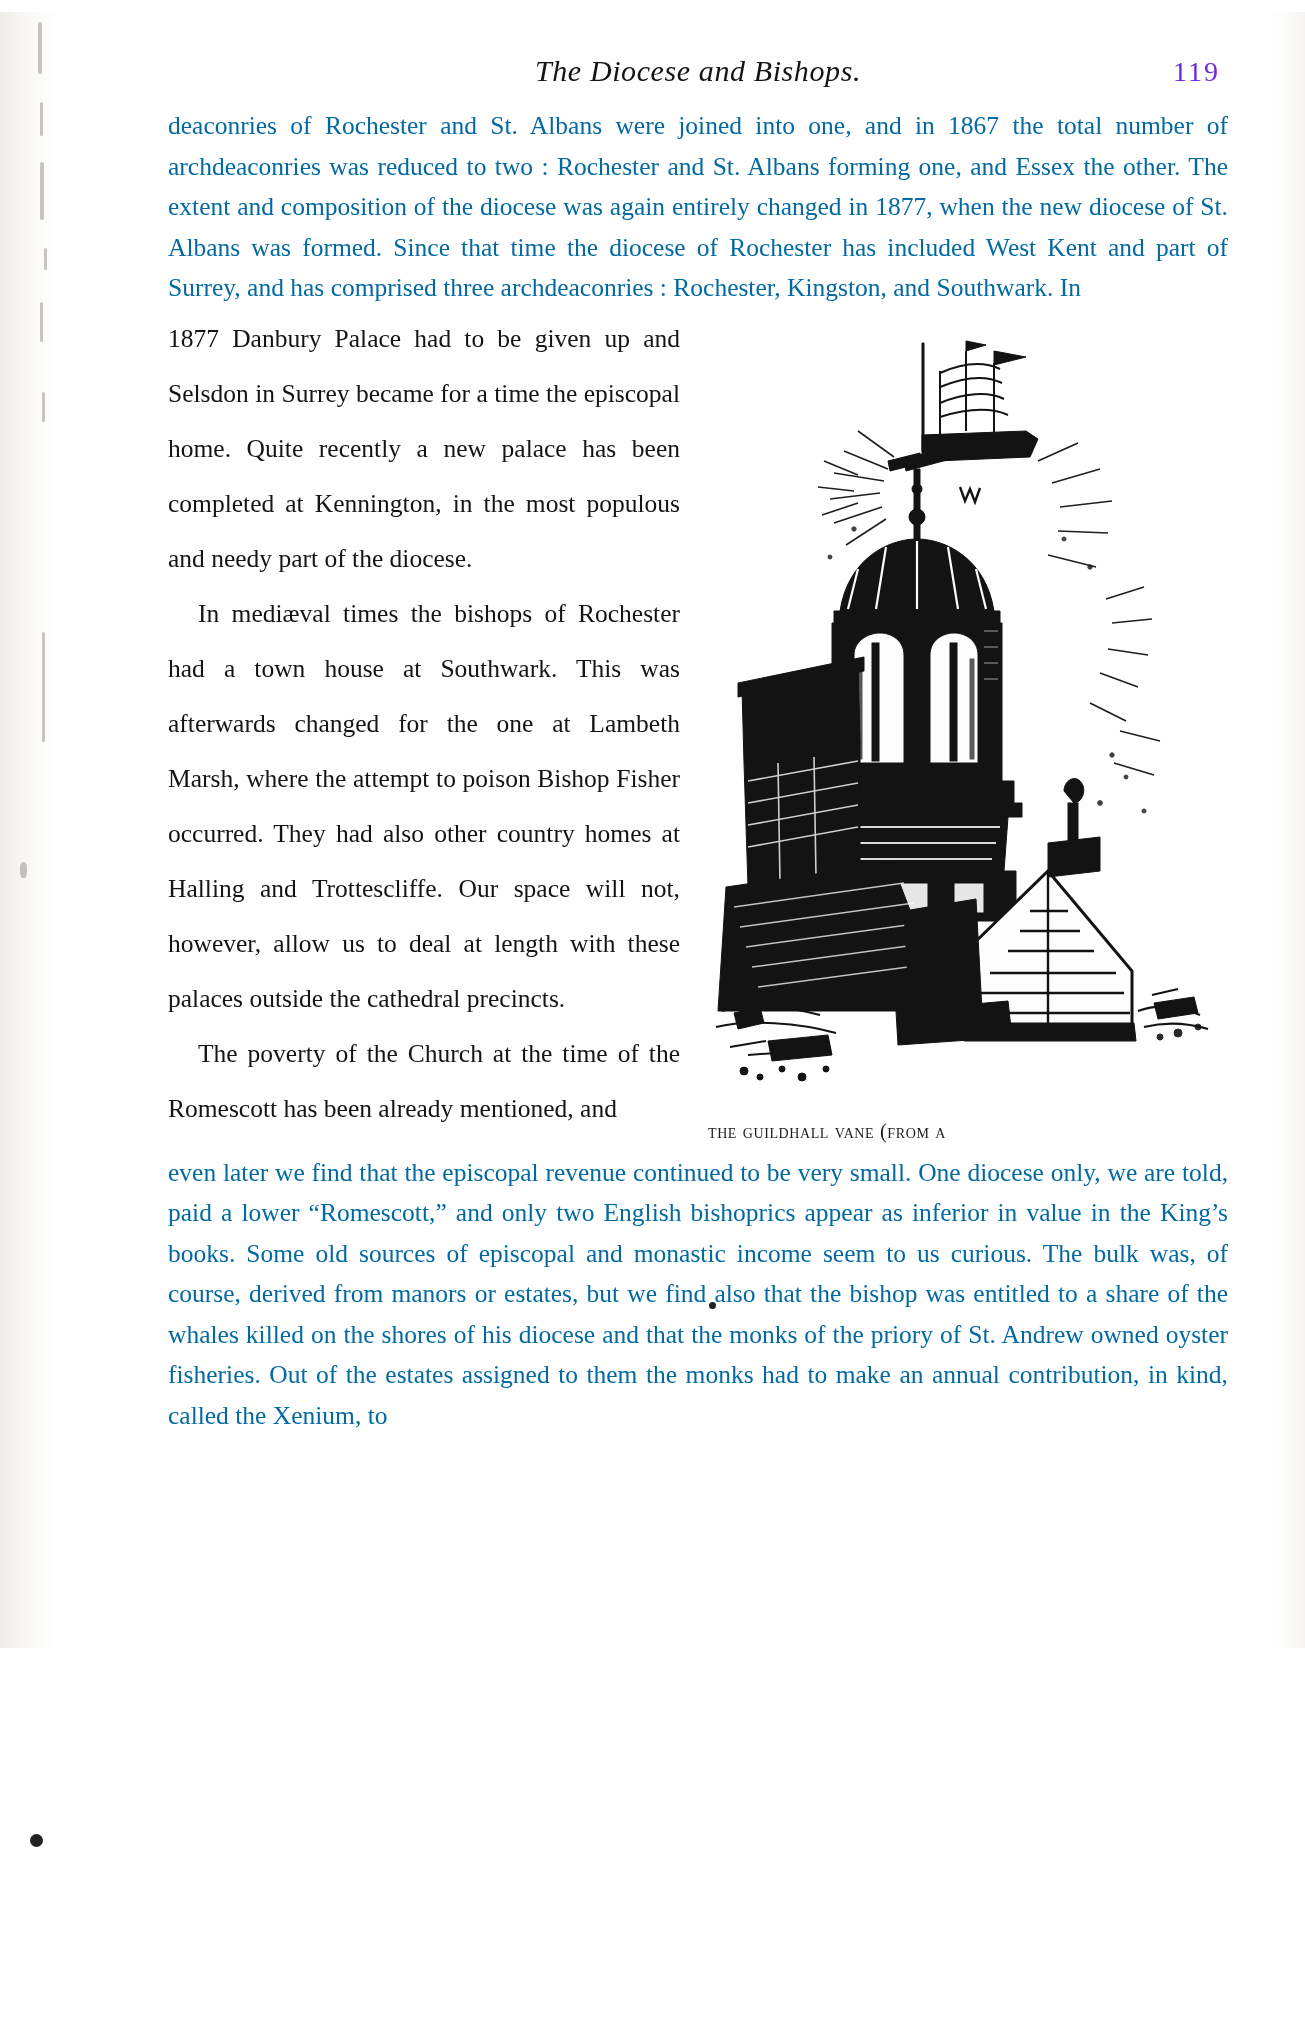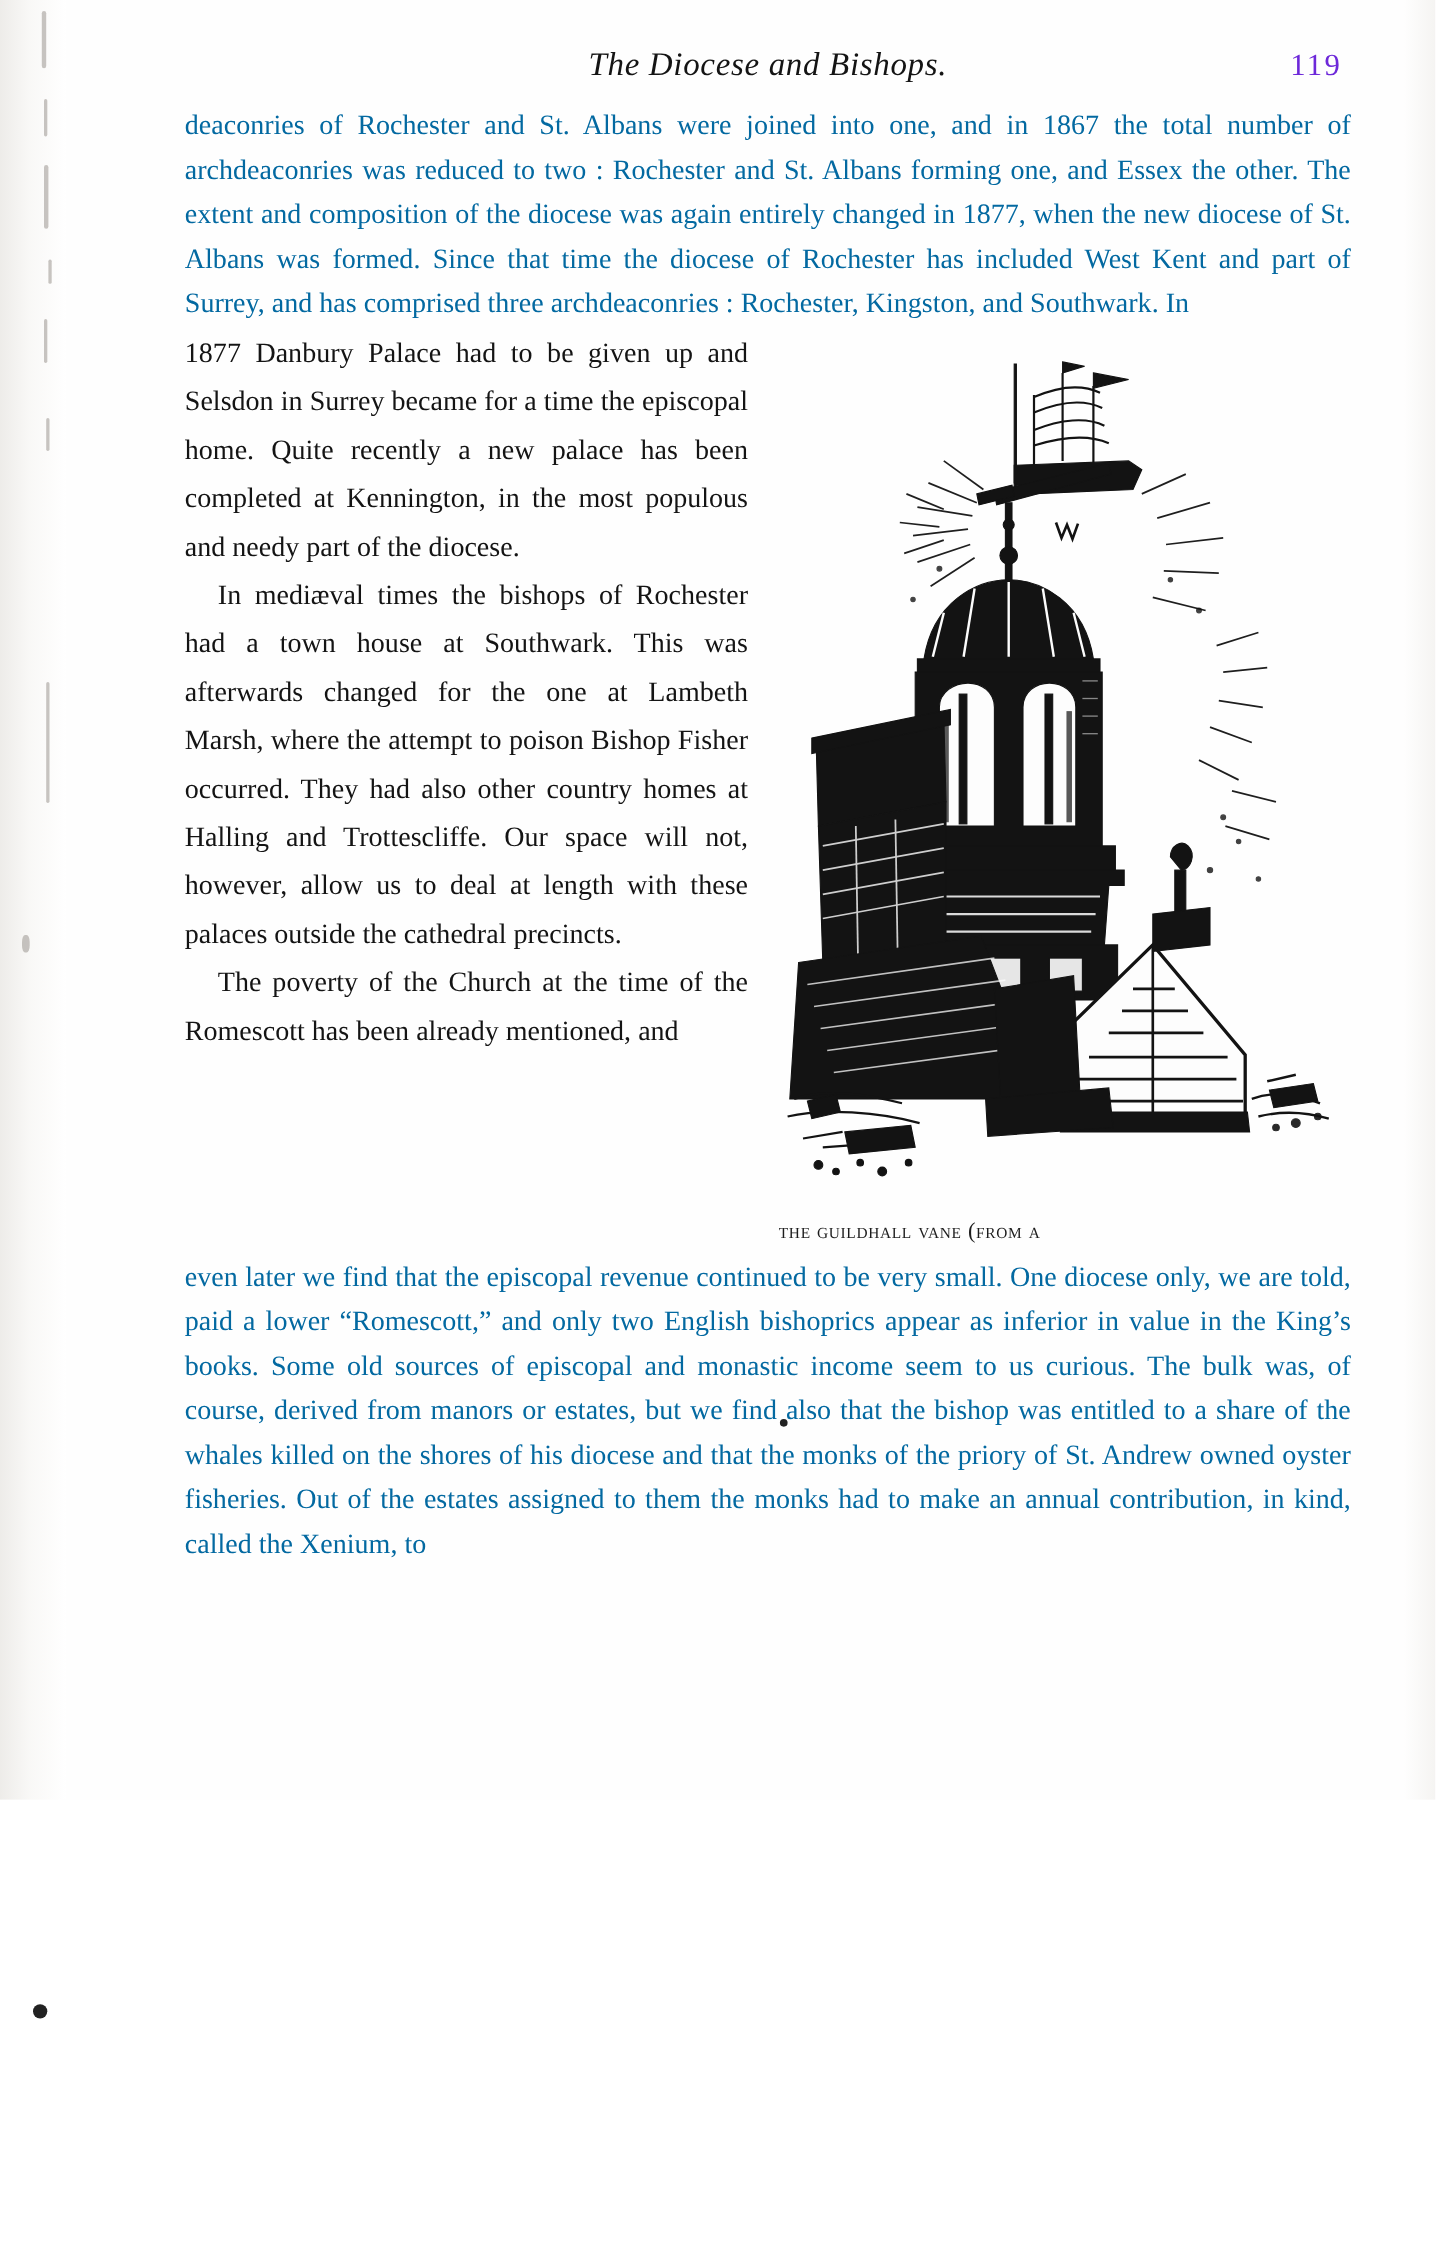--- a/index.html
+++ b/index.html
@@ -11,21 +11,21 @@
     width: 1305px;
     height: 2038px;
     position: relative;
     font-family: "Liberation Serif", serif;
     color: #1a1a1a;
     overflow: hidden;
   }
 
   .page {
     position: absolute;
-    left: 0; top: 0;
+    left: 0; top: 12px;
     width: 1305px;
     height: 1636px;
     background: #fefefe;
     text-decoration: underline;
   }
 
   
   .page::before {
     content: "";
     position: absolute;
@@ -126,21 +126,21 @@
     letter-spacing: .6px;
     line-height: 28px;
     color: #1c1c1c;
     font-variant: small-caps;
     text-transform: lowercase;
   }
   .figure-caption .fc-line { display: block; }
 
   .col-left {
     font-size: 25.5px;
-    line-height: 44px;
+    line-height: 55px;
     text-align: justify;
     color: #141414;
   }
   .col-left p { margin: 0; }
   .col-left p.indent { text-indent: 30px; }
 
   .tail {
     clear: both;
     padding-top: 2px;
   }

